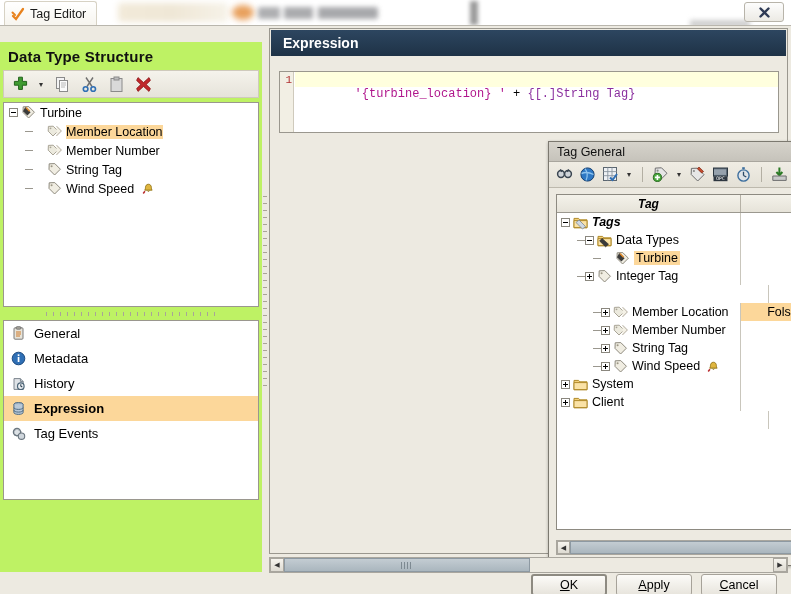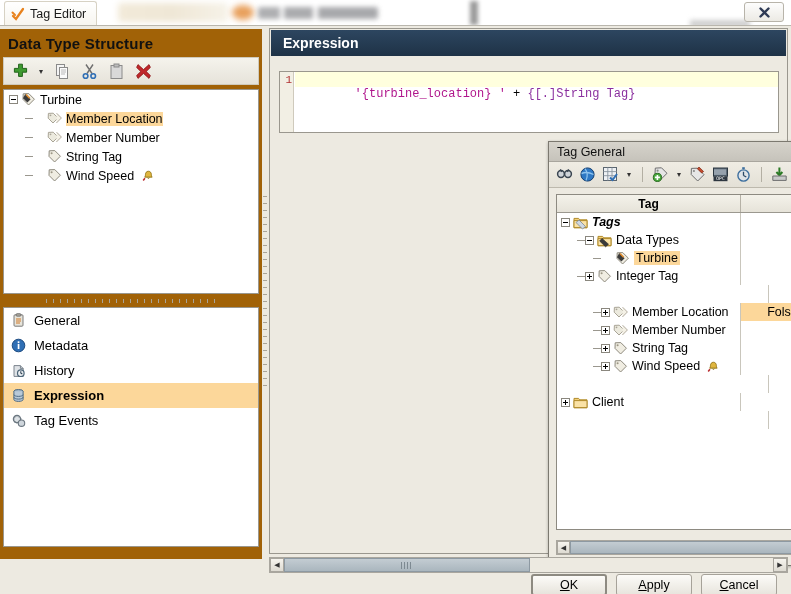--- a/index.html
+++ b/index.html
@@ -60,21 +60,21 @@
     color:#2e3a55; font-size:12px; font-weight:bold;
   }
 
   
   #dialog{
     position:absolute; left:0; top:26px; width:791px; height:568px;
     background:#edeae1;
   }
 
   
-  #leftcol{ position:absolute; left:0; top:3px; width:262px; height:530px; background:#a16207; }
+  #leftcol{ position:absolute; left:0; top:16px; width:262px; height:530px; background:#bef264; }
 
   #dts-title{
     position:absolute; left:8px; top:6px;
     font-size:15px; font-weight:bold; color:#111;
     letter-spacing:.2px;
   }
   #dts-toolbar{
     position:absolute; left:3px; top:28px; width:256px; height:28px;
     background:linear-gradient(#f5f3ec,#e6e3da);
     border:1px solid #cfcabc;
@@ -96,21 +96,21 @@
   #hsplit{
     position:absolute; left:3px; top:268px; width:256px; height:8px;
     display:flex; align-items:center; justify-content:center;
   }
   .dots-h{
     width:170px; height:4px;
     background-image:repeating-linear-gradient(90deg,#a9a498 0 1px,transparent 1px 7px);
   }
 
   #menu-list{
-    position:absolute; left:3px; top:278px; width:256px; height:240px;
+    position:absolute; left:3px; top:278px; width:256px; height:180px;
     background:#fff; border:1px solid #9a978e; overflow:hidden;text-align:center;
   }
   .mrow{
     height:25px; display:flex; align-items:center; gap:8px;
     padding-left:7px; font-size:13px; color:#000;
   }
   .mrow.sel{ background:#fcd79a; font-weight:bold; }
 
   #vsplit{
     position:absolute; left:260px; top:0; width:9px; height:530px;
@@ -177,21 +177,21 @@
     position:absolute; left:7px; top:52px; width:486px; height:336px;
     background:#fff; border:1px solid #8d8a81; overflow:hidden;
   }
   #tb-head{
     height:18px; display:flex;
     background:linear-gradient(#f4f2ea,#e6e3d9);
     border-bottom:1px solid #9b988f;
     font-size:12px; font-weight:bold; color:#000;
   }
   .hc{ display:flex; align-items:center; justify-content:center; border-right:1px solid #b5b1a6; height:100%; }
-  .gcol-tag{ width:184px; }
+  .gcol-tag{ width:184px;font-style:italic; }
   .gcol-val{ width:212px; }
   #tb-body{ position:relative; }
   .grow{ height:18px; display:flex; font-size:12.5px; color:#000; white-space:nowrap; }
   .gc-tag{ width:184px; display:flex; align-items:center; border-right:1px solid #c9c6bc; overflow:hidden; }
   .gc-val{ width:212px; display:flex; align-items:center; justify-content:flex-end; padding-right:3px; border-right:1px solid #c9c6bc; overflow:hidden; }
   .grow.hl .gc-val, .grow.hl .gc-dt{ background:#fcd79a; }
   .tag-hl{ background:#fcd79a; padding:0 2px; }
   .it{ font-style:italic; font-weight:bold; }
   #tb-hscroll{
     position:absolute; left:7px; bottom:10px; width:486px; height:15px;
@@ -684,20 +684,33 @@
                   <svg width="13" height="13" viewBox="0 0 15 15">
                     <path d="M7.4 2.6 c2.3 0 3.4 1.8 3.4 3.8 0 2.1.9 3 .9 3H3.1s.9-.9.9-3c0-2 1.1-3.8 3.4-3.8z" fill="#e0b63f" stroke="#8d6e0e"></path>
                     <path d="M6.2 10 a1.4 1.4 0 0 0 2.5 0" fill="none" stroke="#8d6e0e" stroke-width="1.1"></path>
                     <path d="M3.4 10.6 L1.4 13.2" stroke="#b8292c" stroke-width="1.7"></path>
                   </svg>
                 </span>
               </div>
               <div class="gc-val">1</div>
             </div>
             <div class="grow">
+              <div class="gc-tag">
+                <span class="spacer" style="width:4px"></span>
+                <span class="exp plus"></span>
+                <span class="spacer" style="width:3px"></span>
+                <span style="display:flex;align-items:center">
+                  <svg width="15" height="15" viewBox="0 0 15 15">
+                    <path d="M1 3.4 h4.6 l1.2 1.4 h7.2 v8 H1 Z" fill="#f3d07a" stroke="#b08a2a"></path>
+                    <path d="M1 5.6 h13 v7 H1 Z" fill="#fae2a6" stroke="#b08a2a"></path>
+                  </svg>
+                </span>
+                <span class="spacer" style="width:4px"></span>
+                <span class="">System</span>
+              </div>
               <div class="gc-val"></div>
             </div>
             <div class="grow">
               <div class="gc-tag">
                 <span class="spacer" style="width:4px"></span>
                 <span class="exp plus"></span>
                 <span class="spacer" style="width:3px"></span>
                 <span style="display:flex;align-items:center">
                   <svg width="15" height="15" viewBox="0 0 15 15">
                     <path d="M1 3.4 h4.6 l1.2 1.4 h7.2 v8 H1 Z" fill="#f3d07a" stroke="#b08a2a"></path>

